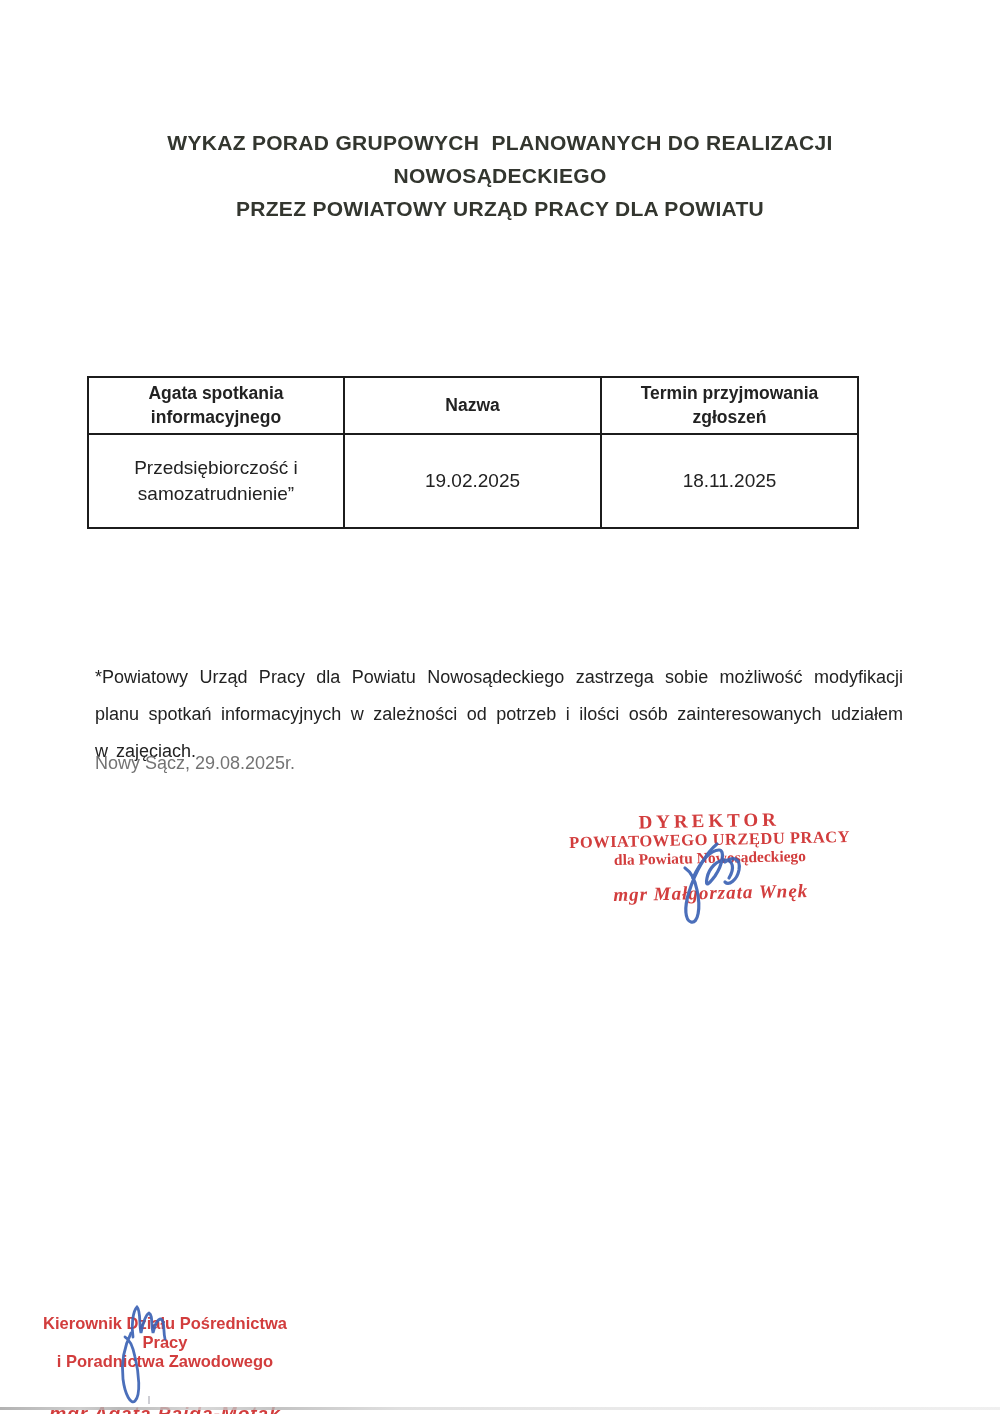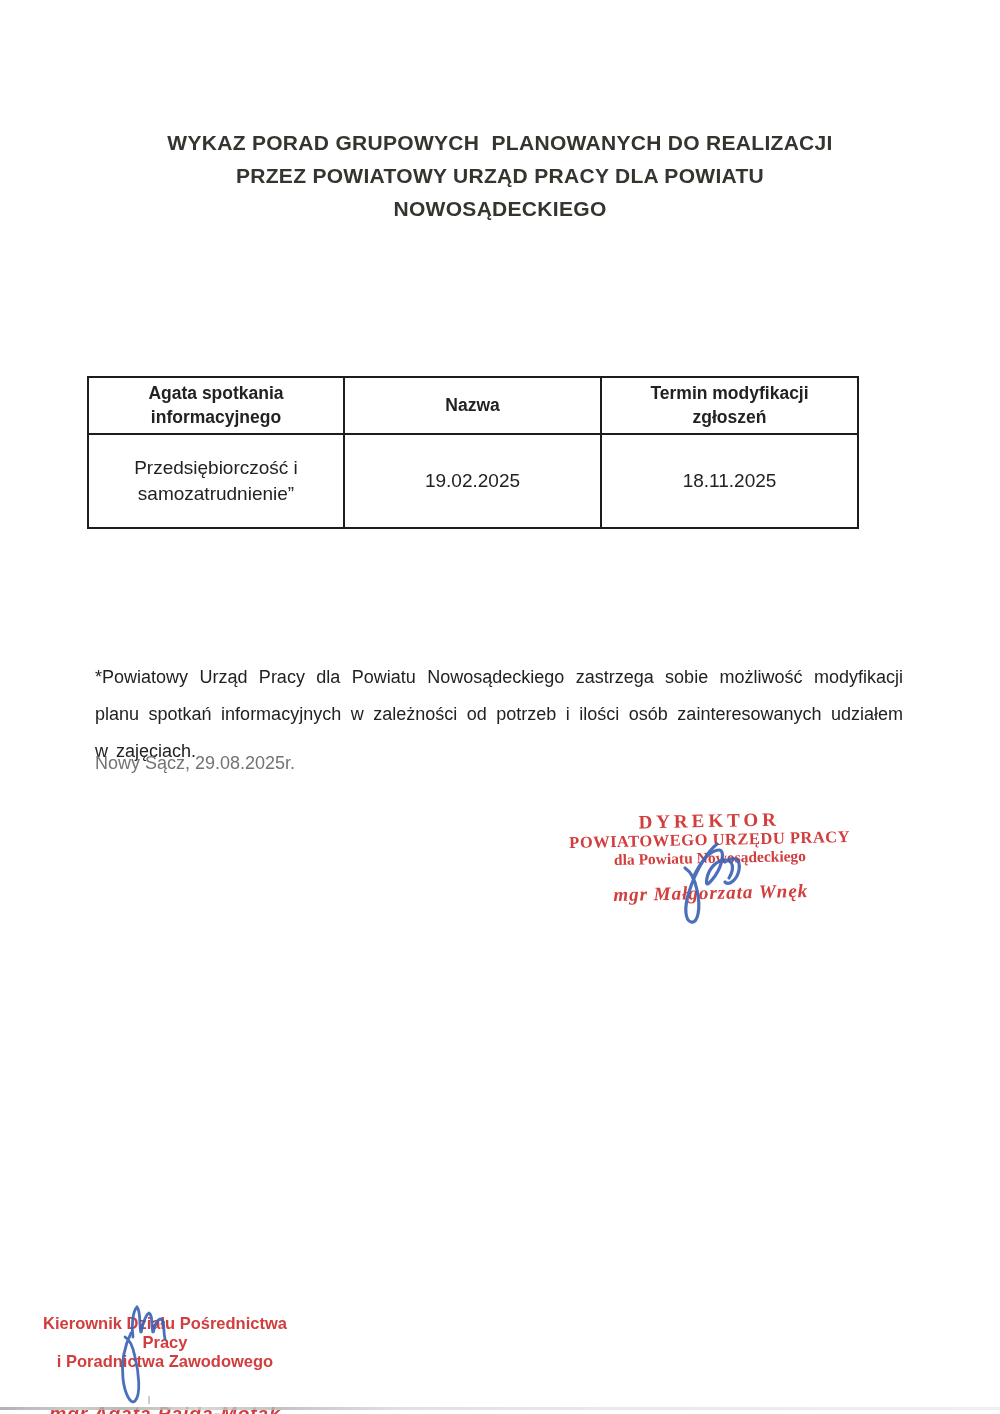--- a/index.html
+++ b/index.html
@@ -176,35 +176,35 @@
     opacity: 0.7;
   }
 </style>
 </head>
 <body>
 
 <div class="page">
 
   <div class="title-block">
     <div class="title-line">WYKAZ PORAD GRUPOWYCH  PLANOWANYCH DO REALIZACJI</div>
+    <div class="title-line">NOWOSĄDECKIEGO</div>
     <div class="title-line">PRZEZ POWIATOWY URZĄD PRACY DLA POWIATU</div>
-    <div class="title-line">NOWOSĄDECKIEGO</div>
   </div>
 
   <table class="meetings-table">
     <colgroup>
       <col class="col-1">
         <col class="col-2">
         <col class="col-3">
     </colgroup>
     <thead>
       <tr>
         <th>Agata spotkania informacyjnego</th>
         <th>Nazwa</th>
-        <th>Termin modyfikacji zgłoszeń</th>
+        <th>Termin przyjmowania zgłoszeń</th>
       </tr>
     </thead>
     <tbody>
       <tr>
         <td>Przedsiębiorczość i samozatrudnienie”</td>
         <td>19.02.2025</td>
         <td>18.11.2025</td>
       </tr>
     </tbody>
   </table>

